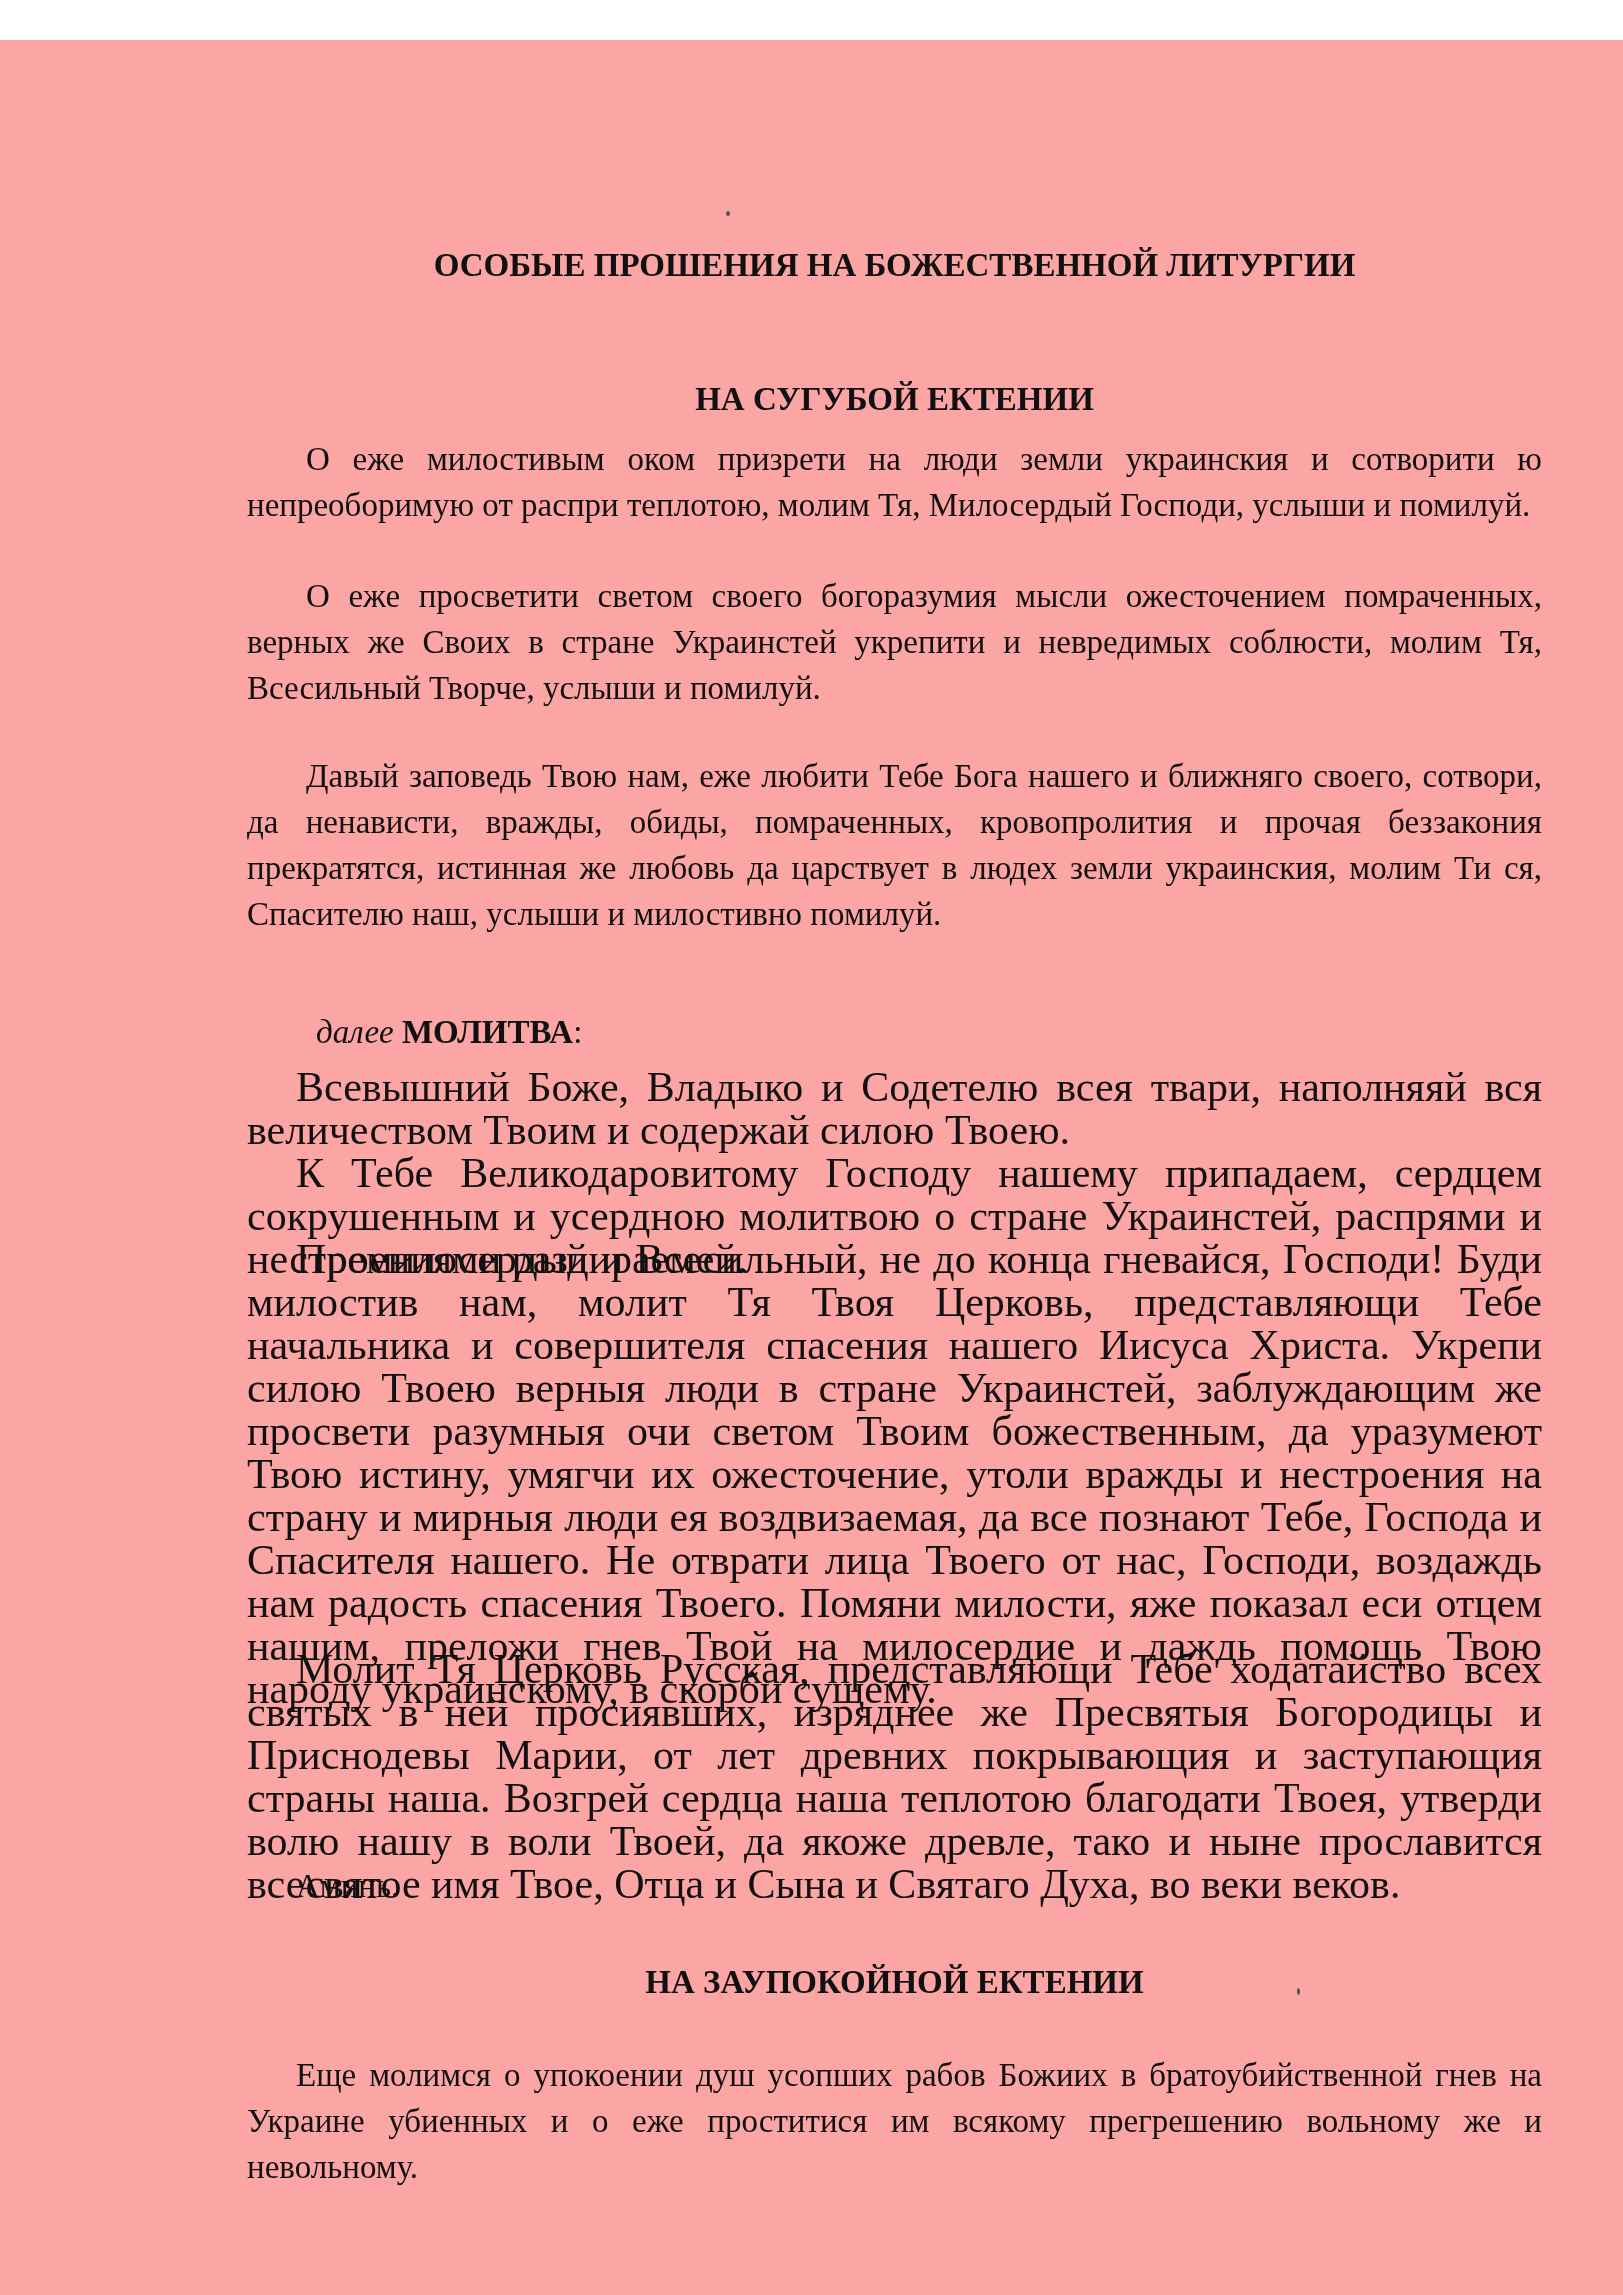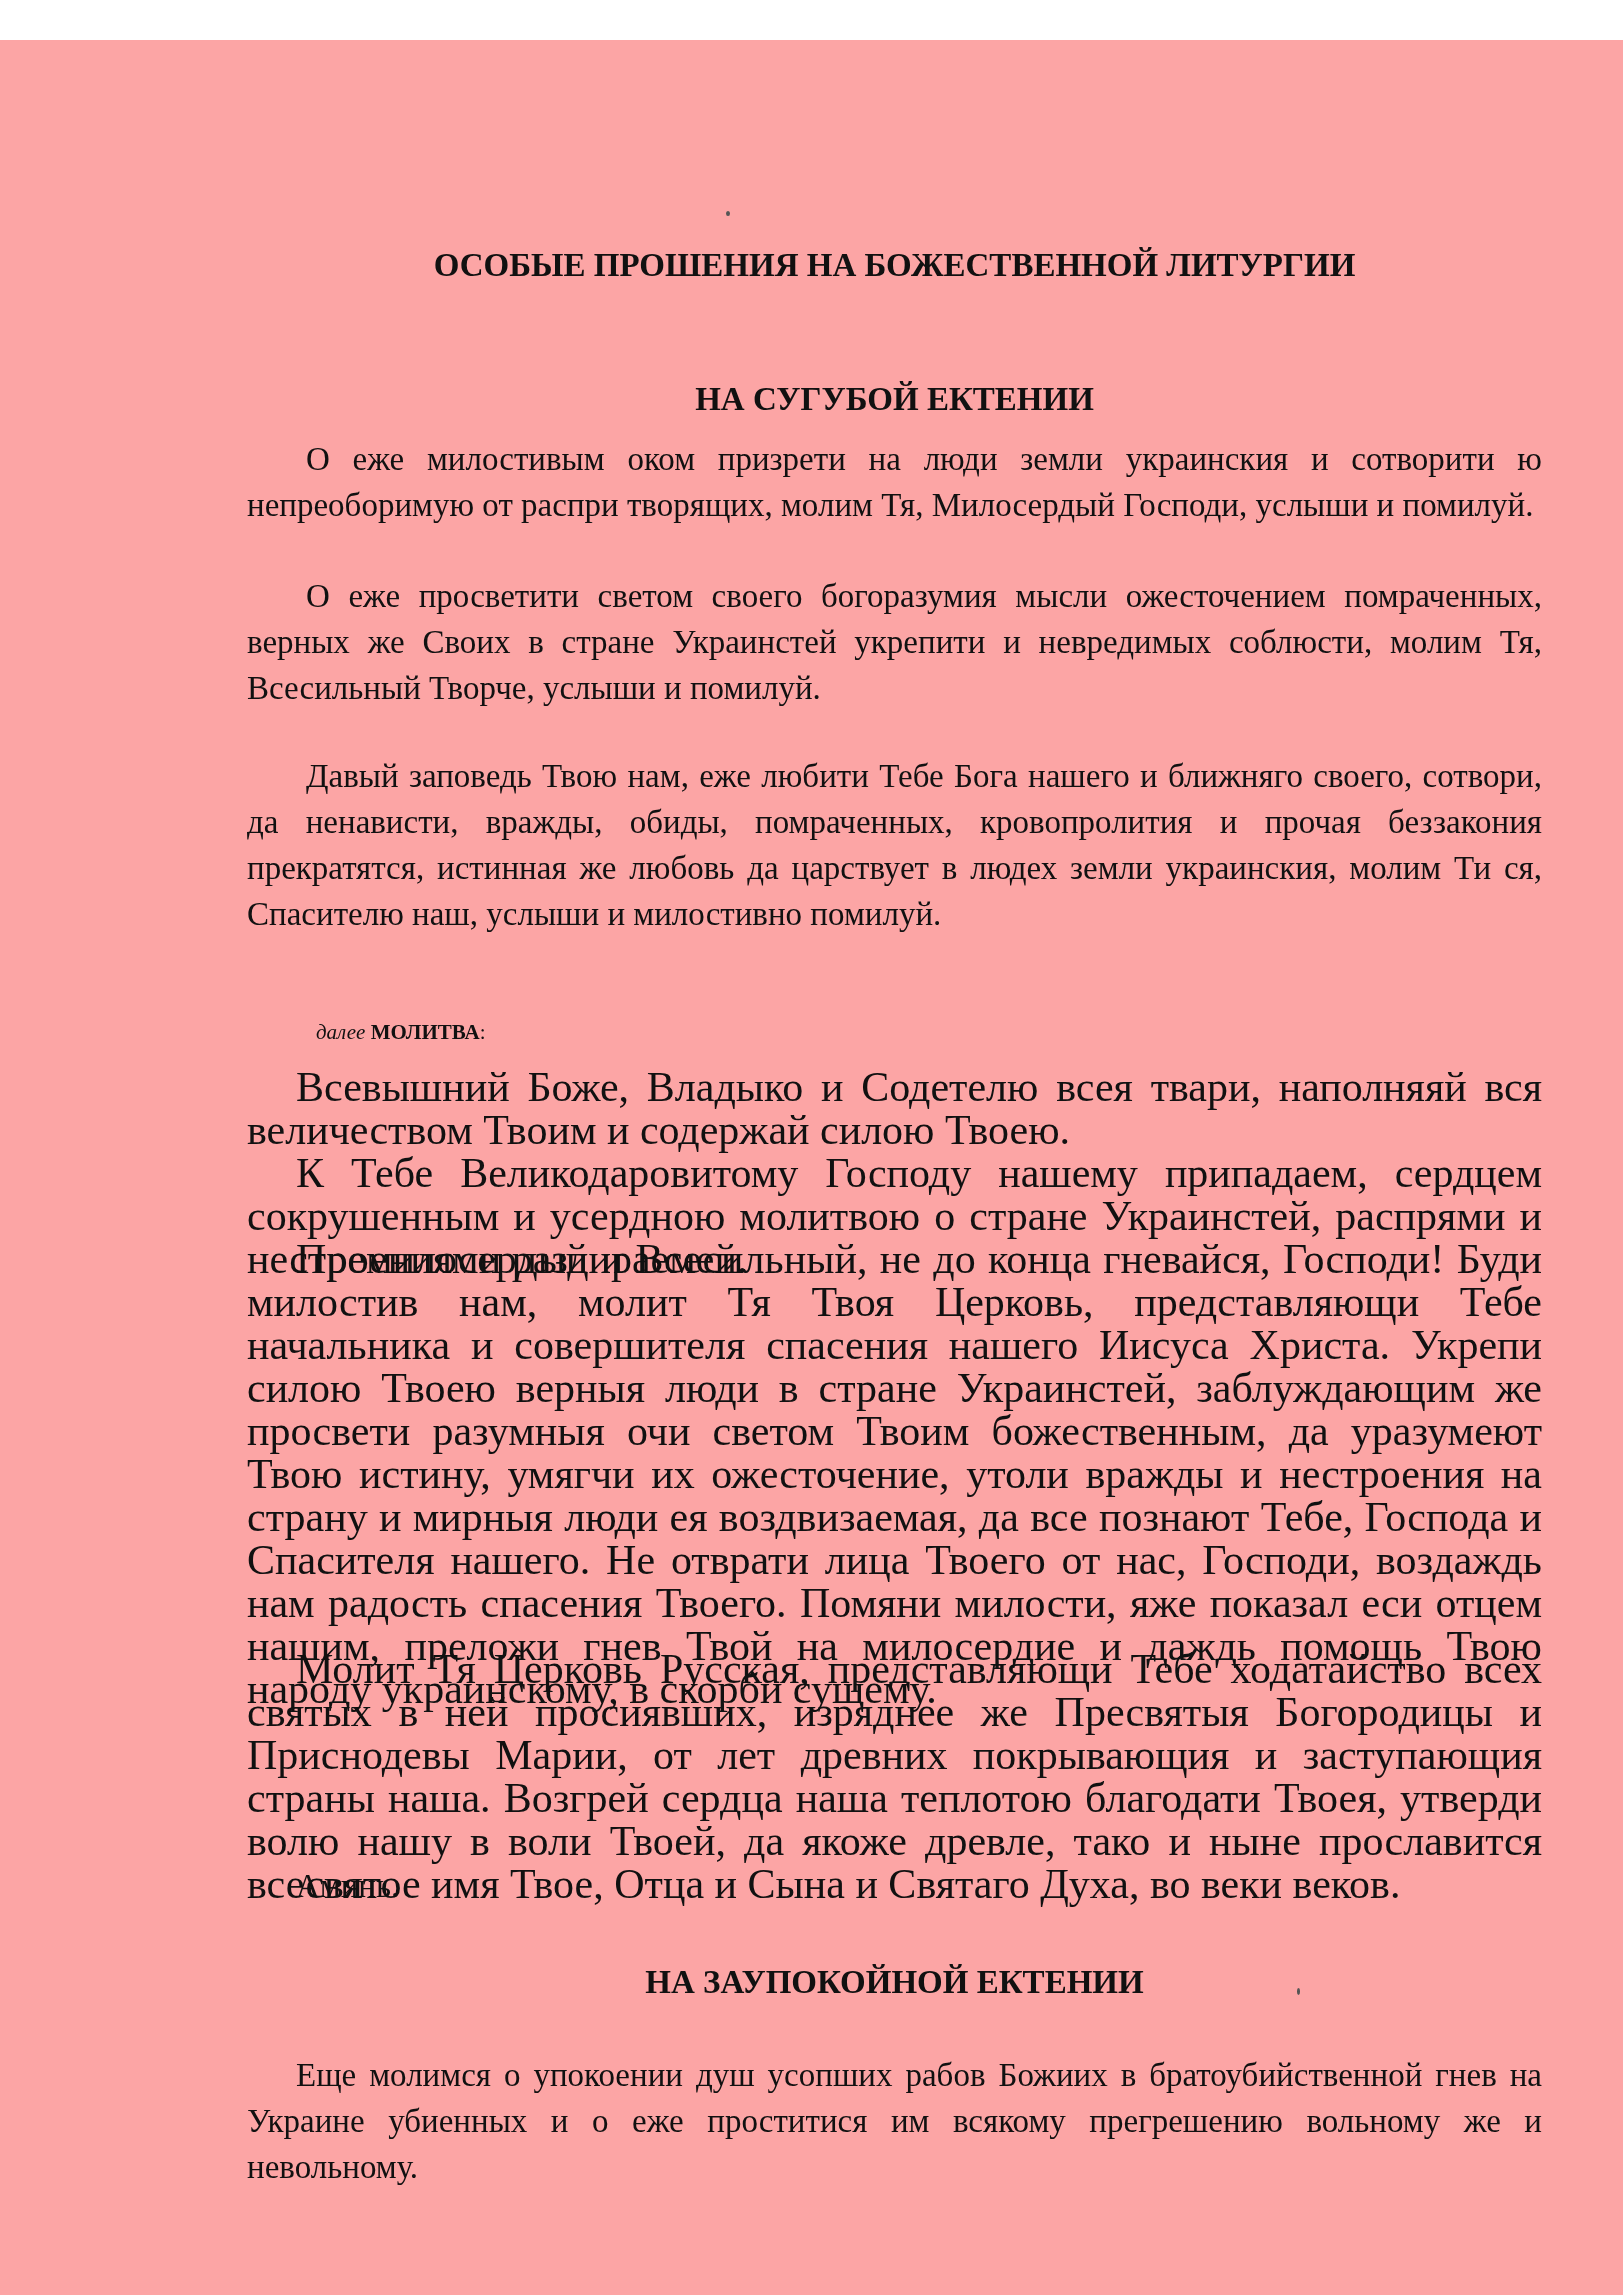--- a/index.html
+++ b/index.html
@@ -61,21 +61,21 @@
       font-size: 42px;
       line-height: 43px;
       text-align: justify;
       text-indent: 49px;
       margin: 0;
     }
     .prayer-intro {
       position: absolute;
       left: 69px;
       top: 971px;
-      font-size: 21px;
+      font-size: 33px;
       line-height: 43px;
     }
     .prayer-intro .italic {
       font-style: italic;
     }
     .prayer-intro .bold {
       font-weight: bold;
     }
     .amen {
       position: absolute;
@@ -107,21 +107,21 @@
   <div class="stamp-ghost" style="left:628px; top:2008px; width:170px; height:131px;"></div>
 
   <div class="content">
 
     <div class="title-block">
       <div>ОСОБЫЕ ПРОШЕНИЯ НА БОЖЕСТВЕННОЙ ЛИТУРГИИ</div>
     </div>
 
     <div class="heading" style="top:337px;text-align:center;">НА СУГУБОЙ ЕКТЕНИИ</div>
 
-    <p class="para" style="top:396px;">О еже милостивым оком призрети на люди земли украинския и сотворити ю непреоборимую от распри творящих, молим Тя, Милосердый Господи, услыши и помилуй.</p>
+    <p class="para" style="top:396px;">О еже милостивым оком призрети на люди земли украинския и сотворити ю непреоборимую от распри теплотою, молим Тя, Милосердый Господи, услыши и помилуй.</p>
     <p class="para" style="top:533px;">О еже просветити светом своего богоразумия мысли ожесточением помраченных, верных же Своих в стране Украинстей укрепити и невредимых соблюсти, молим Тя, Всесильный Творче, услыши и помилуй.</p>
     <p class="para" style="top:713px;">Давый заповедь Твою нам, еже любити Тебе Бога нашего и ближняго своего, сотвори, да ненависти, вражды, обиды, помраченных, кровопролития и прочая беззакония прекратятся, истинная же любовь да царствует в людех земли украинския, молим Ти ся, Спасителю наш, услыши и милостивно помилуй.</p>
 
     <div class="prayer-intro">
       <span class="italic">далее</span>
       <span class="bold">МОЛИТВА</span><span>:</span>
     </div>
 
     <p class="prayer-para" style="top:1026px;">Всевышний Боже, Владыко и Содетелю всея твари, наполняяй вся величеством Твоим и содержай силою Твоею.</p>
     <p class="prayer-para" style="top:1112px;">К Тебе Великодаровитому Господу нашему припадаем, сердцем сокрушенным и усердною молитвою о стране Украинстей, распрями и нестроениями раздираемей.</p>

